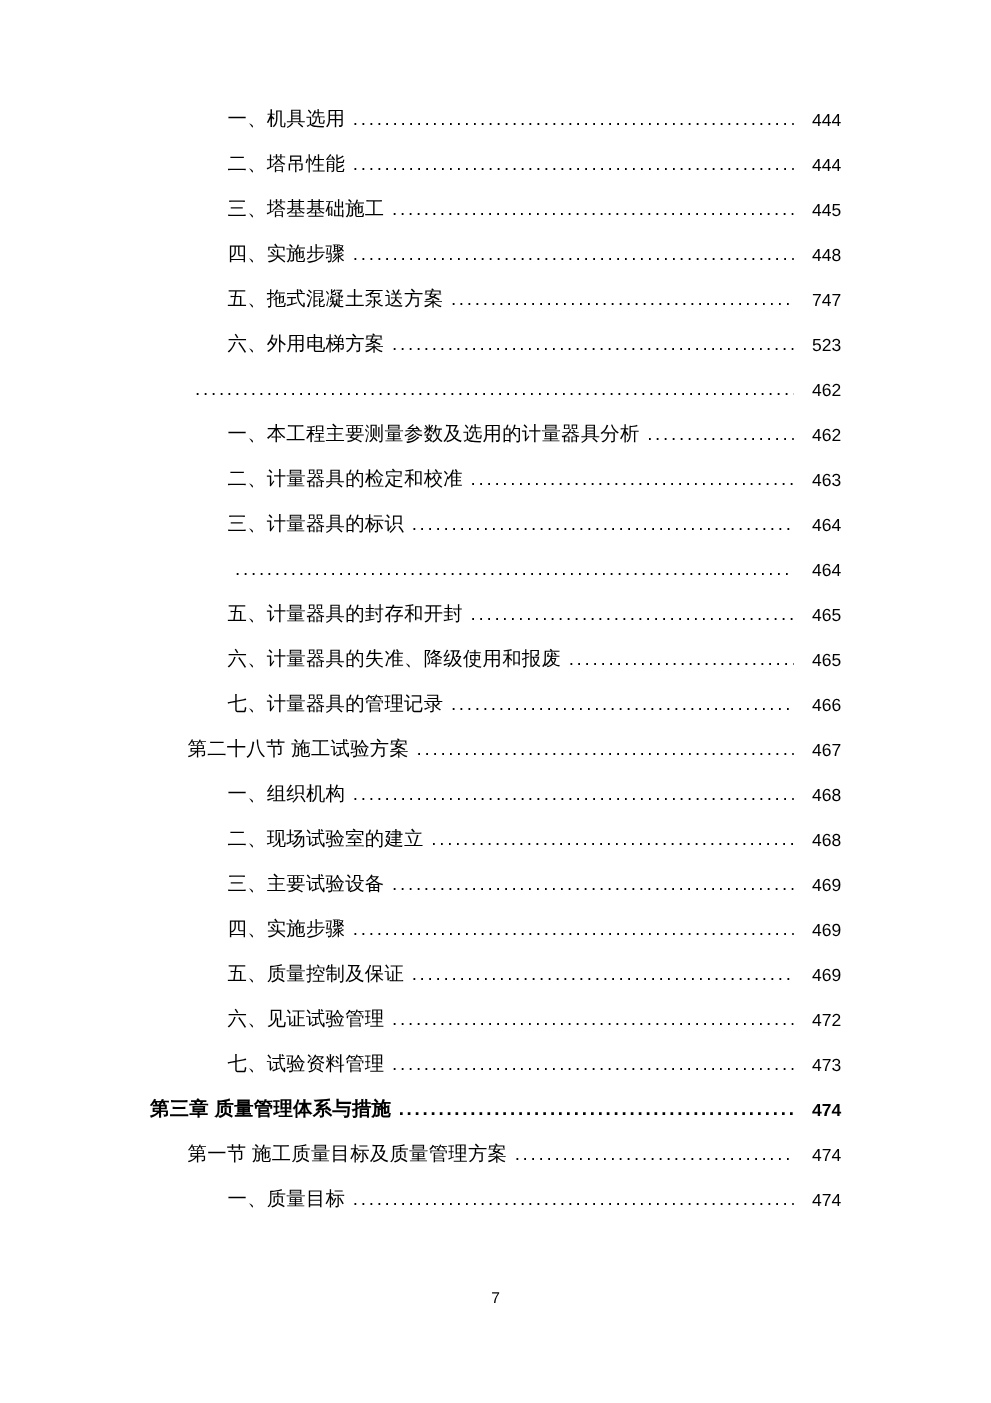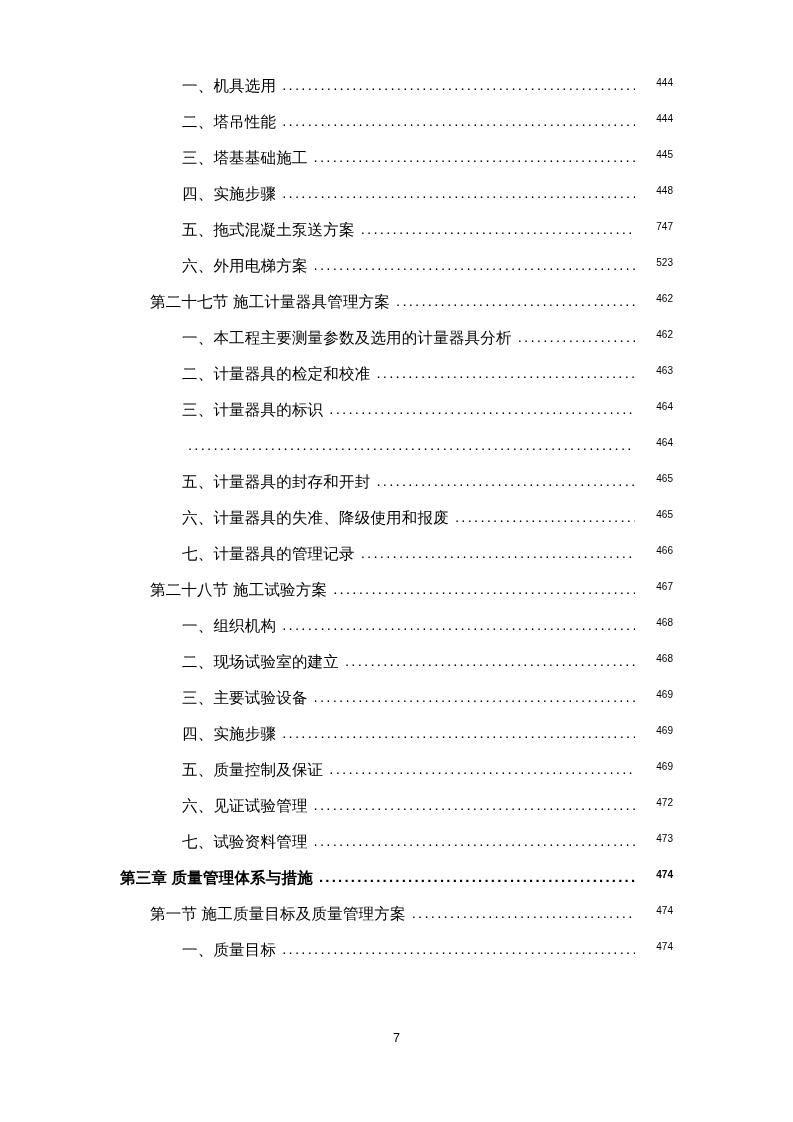--- a/index.html
+++ b/index.html
@@ -20,21 +20,21 @@
     width: 793px;
     height: 1122px;
     box-sizing: border-box;
     padding: 78px 120px 0 120px;
   }
   .toc {
     width: 553px;
   }
   .toc-row {
     display: flex;
-    align-items: flex-start;
+    align-items: center;
     font-size: 15.5px;
     line-height: 1;
     height: 36px;
     white-space: nowrap;
   }
   .toc-row .lbl {
     flex: 0 0 auto;
     letter-spacing: 0.2px;
   }
   .toc-row .dots {
@@ -45,21 +45,21 @@
     bottom: 1px;
     font-size: 15px;
     letter-spacing: 2.2px;
     color: #000;
     white-space: nowrap;
   }
   .toc-row .pg {
     flex: 0 0 auto;
     text-align: right;
     min-width: 34px;
-    font-size: 10px;
+    font-size: 14px;
   }
 
   
   .lvl-sub   { padding-left: 62px; }   
   .lvl-sec   { padding-left: 30px; }   
   .lvl-chap  { padding-left: 0px; }    
 
   .bold { font-weight: bold; }
 
   .folio {
@@ -102,21 +102,20 @@
         <span class="lbl">五、拖式混凝土泵送方案</span>
         <span class="dots">....................................................................................................</span>
         <span class="pg">747</span>
       </div>
       <div class="toc-row lvl-sub">
         <span class="lbl">六、外用电梯方案</span>
         <span class="dots">....................................................................................................</span>
         <span class="pg">523</span>
       </div>
       <div class="toc-row lvl-sec">
-        <span class="lbl">第二十七节  施工计量器具管理方案</span>
         <span class="dots">....................................................................................................</span>
         <span class="pg">462</span>
       </div>
       <div class="toc-row lvl-sub">
         <span class="lbl">一、本工程主要测量参数及选用的计量器具分析</span>
         <span class="dots">....................................................................................................</span>
         <span class="pg">462</span>
       </div>
       <div class="toc-row lvl-sub">
         <span class="lbl">二、计量器具的检定和校准</span>

